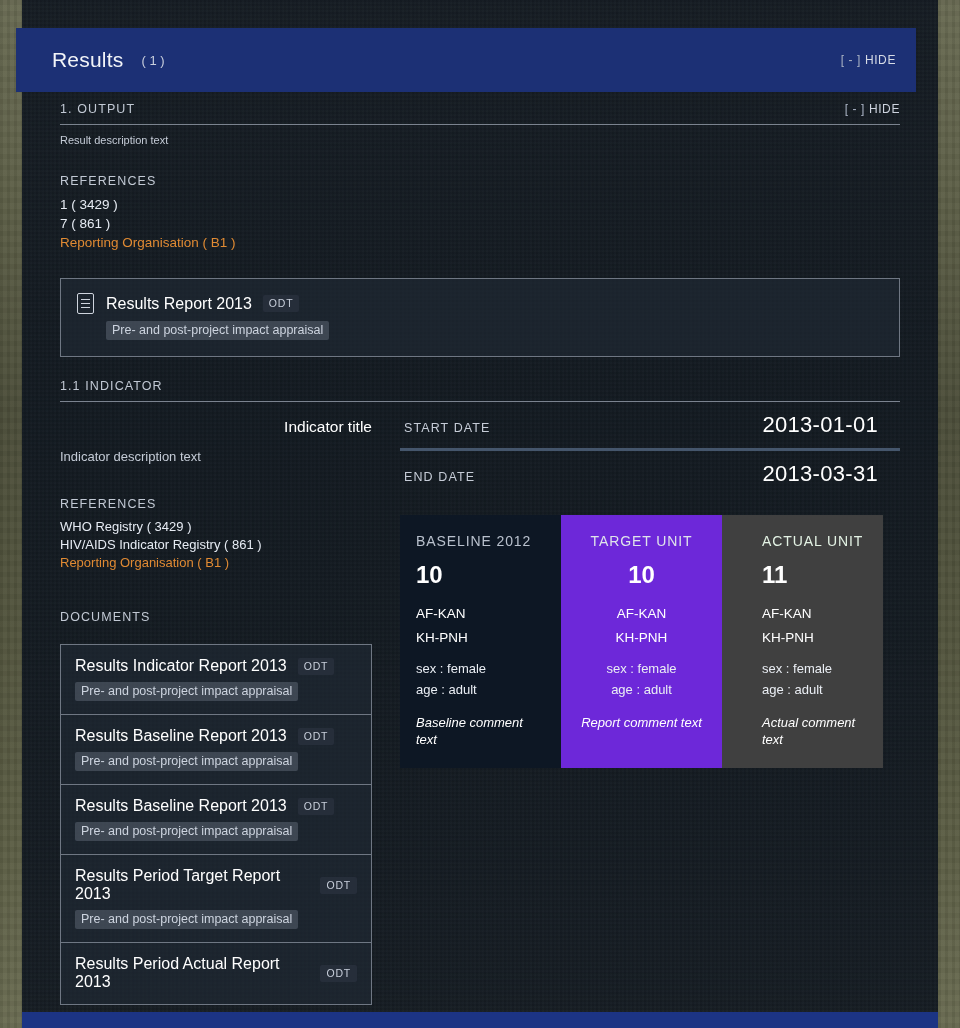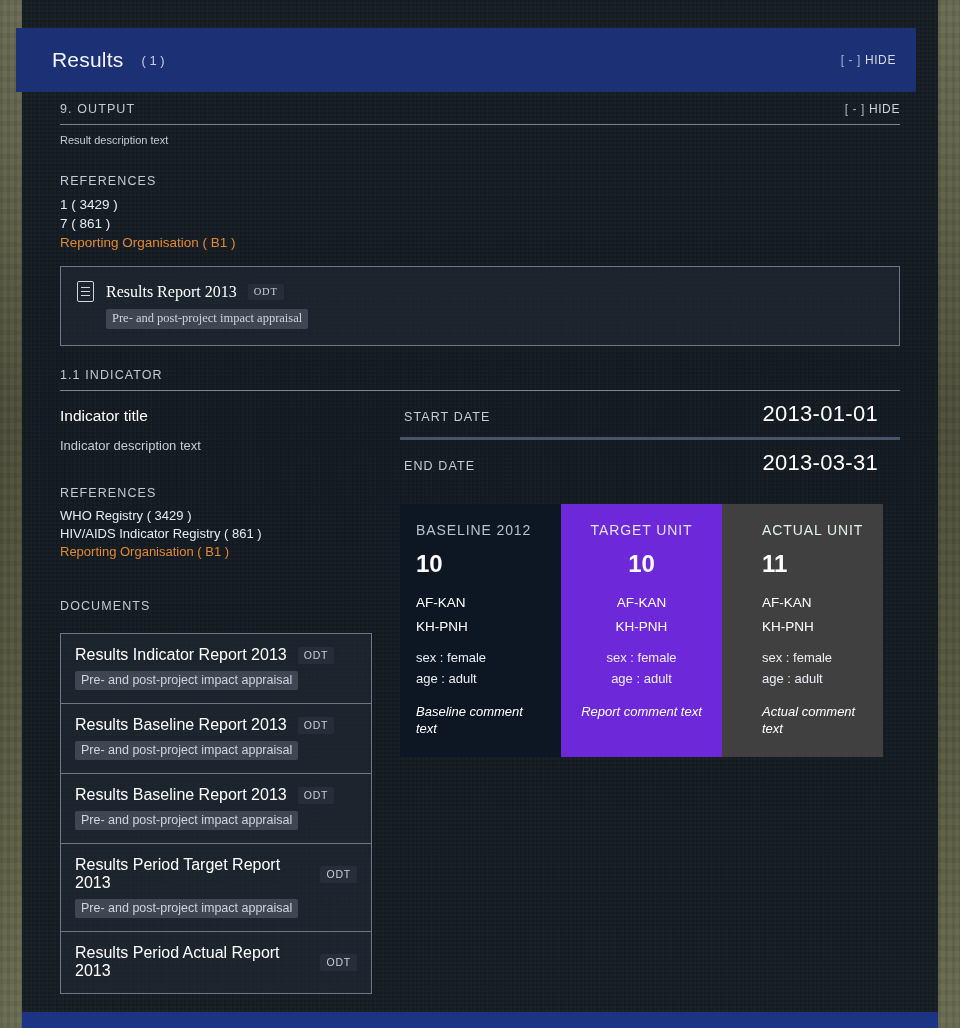--- a/index.html
+++ b/index.html
@@ -175,33 +175,34 @@
   .doc-tag {
     display: inline-block;
     margin-top: 7px;
     margin-left: 0;
     background: rgba(110,120,134,0.42);
     color: #cdd4df;
     font-size: 12.5px;
     padding: 2px 6px 3px 6px;
     border-radius: 2px;
   }
-  .doc-box.output-doc { margin-top: 14px; font-family: Liberation Serif, serif; }
+  .doc-box.output-doc { margin-top: 26px; }
   .doc-box.output-doc .doc-row { padding: 14px 16px 16px 16px; }
   .doc-box.output-doc .doc-tag { margin-left: 29px; }
 
   
   .cols { display: flex; margin-top: 0; }
   .col-left { width: 330px; flex: 0 0 330px; padding-right: 18px; }
   .col-right { flex: 1 1 auto; padding-left: 10px; }
 
   .ind-title {
     color: #ffffff;
     font-size: 15.5px;
     margin-top: 16px;
+    text-align: right;
   }
   .ind-desc {
     color: #c4cbd6;
     font-size: 13px;
     margin-top: 13px;
   }
   .ind-ref-label { margin-top: 33px; }
   .ind-ref-item { font-size: 13px; line-height: 18px; }
 
   .docs-label {
@@ -288,21 +289,21 @@
   <span class="results-count">( 1 )</span>
   <span class="hide-toggle">
     <span class="brk">[ - ]</span>
     <span>HIDE</span>
   </span>
 </div>
 
 <div class="content">
 
   <div class="section-head">
-    <span class="section-label">9. OUTPUT</span>
+    <span class="section-label">1. OUTPUT</span>
     <span class="hide-toggle">
       <span class="brk">[ - ]</span>
       <span>HIDE</span>
     </span>
   </div>
   <div class="rule"></div>
 
   <div class="result-desc">Result description text</div>
 
   <div class="ref-label">REFERENCES</div>

